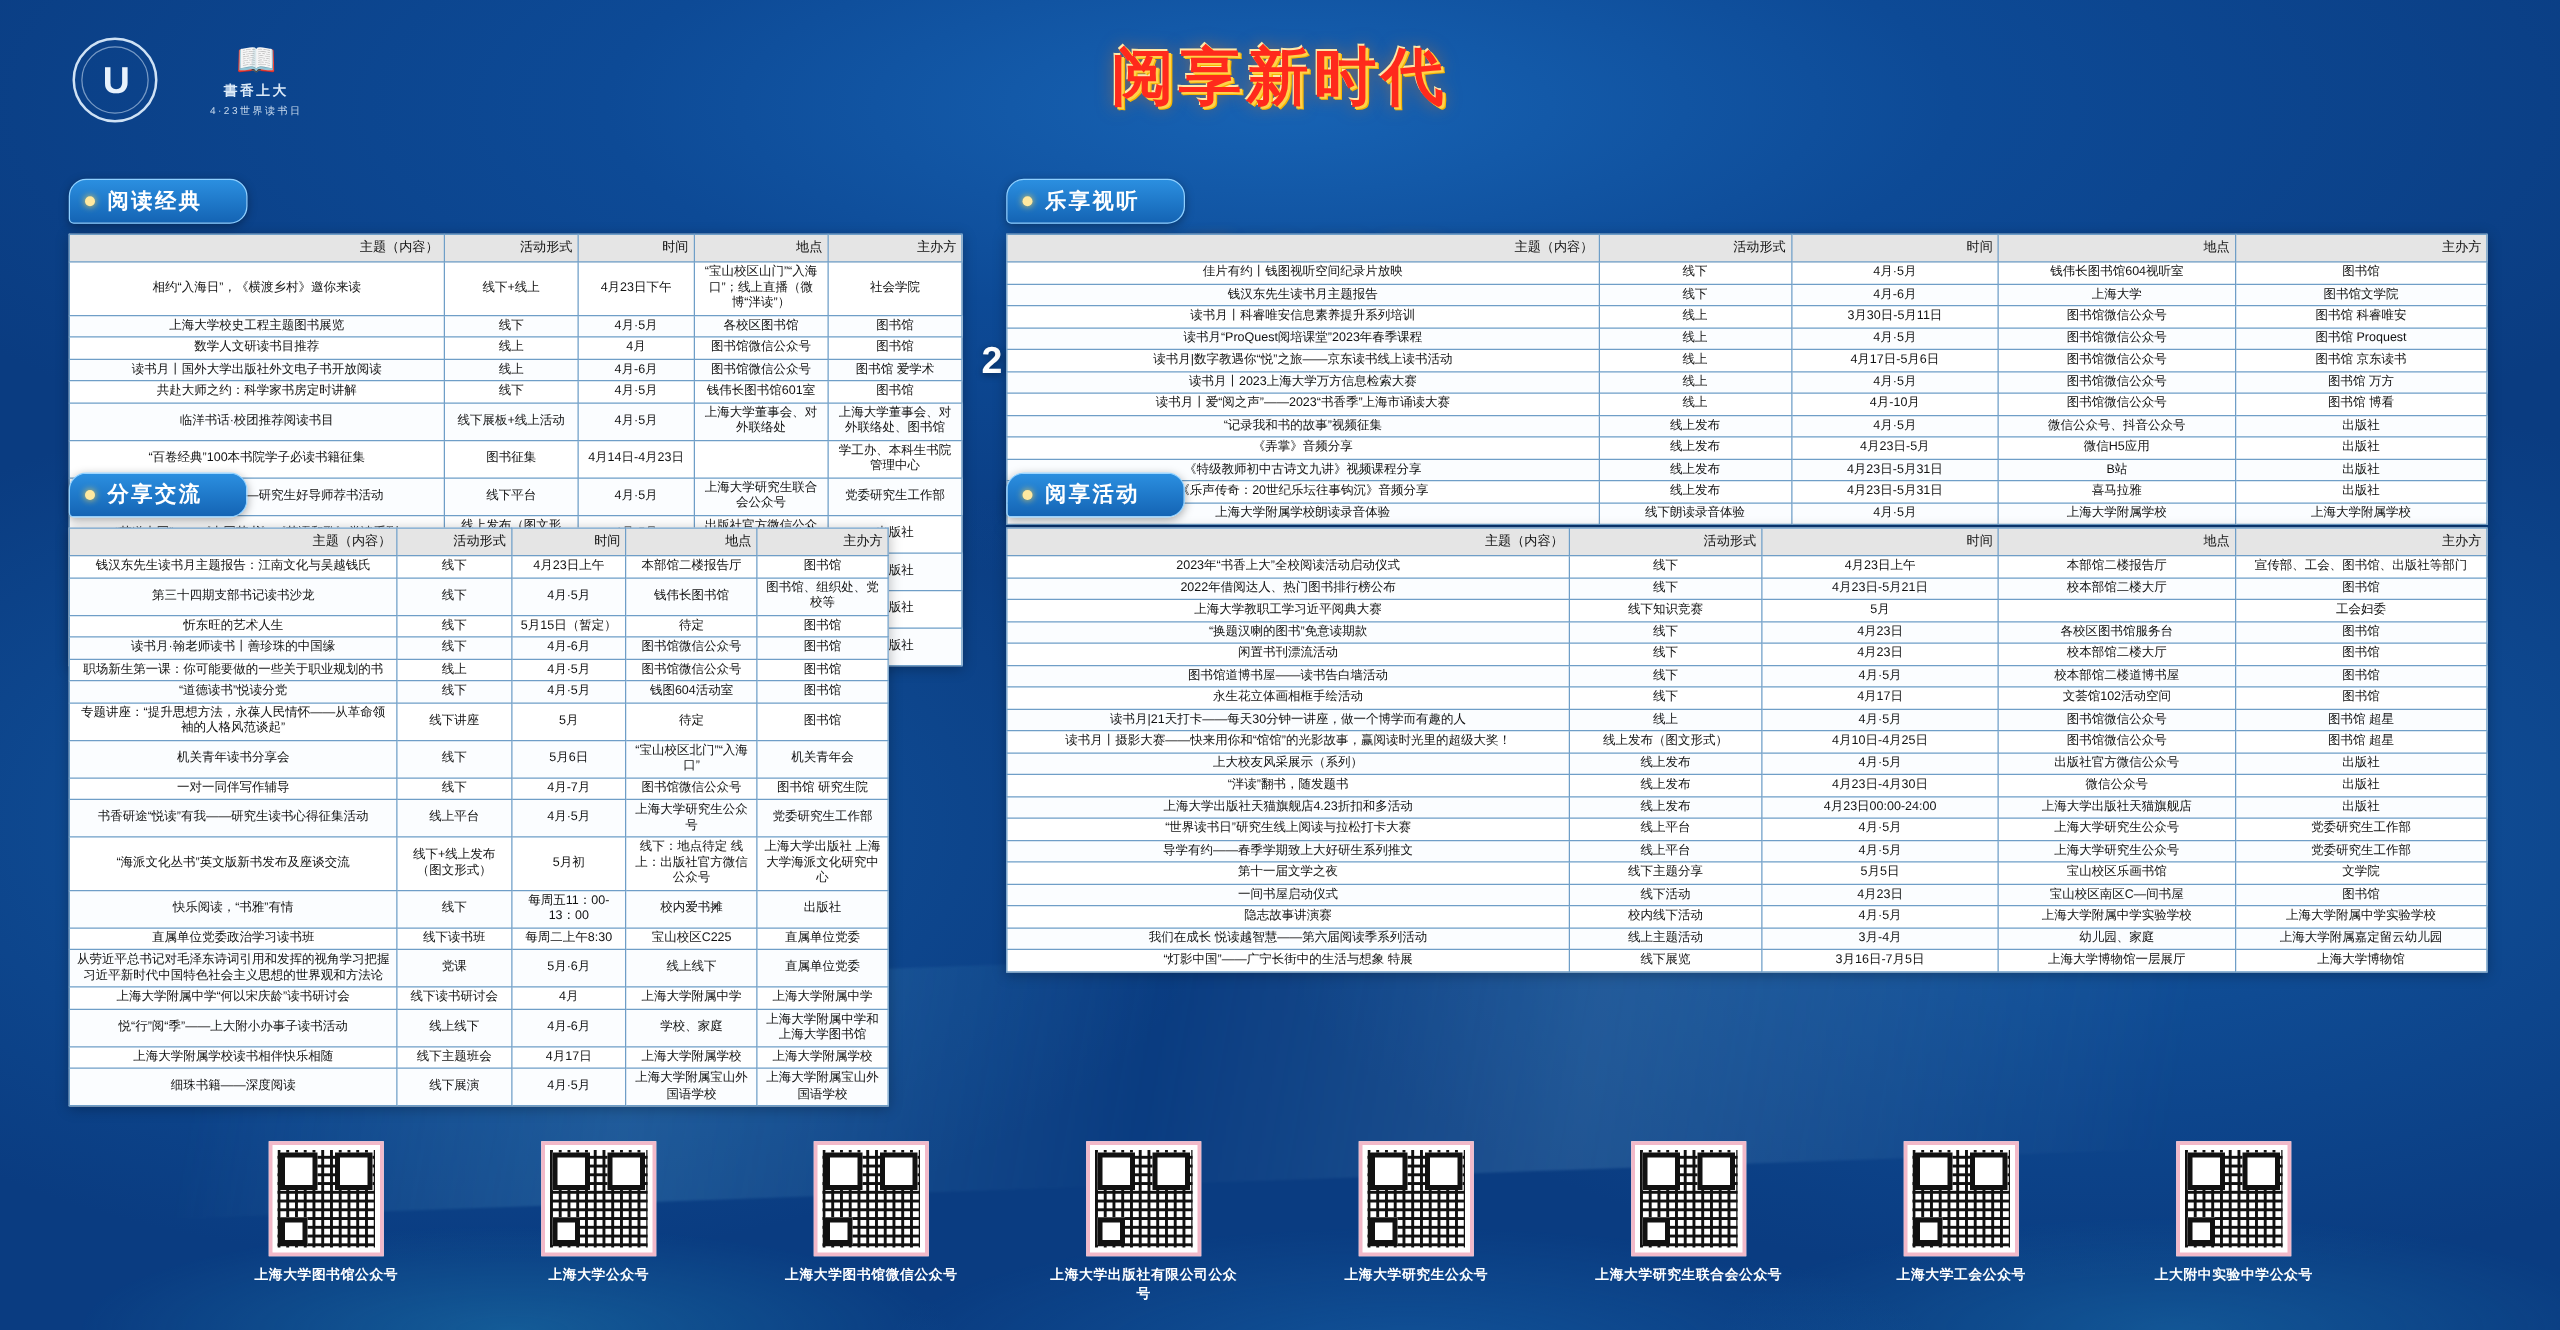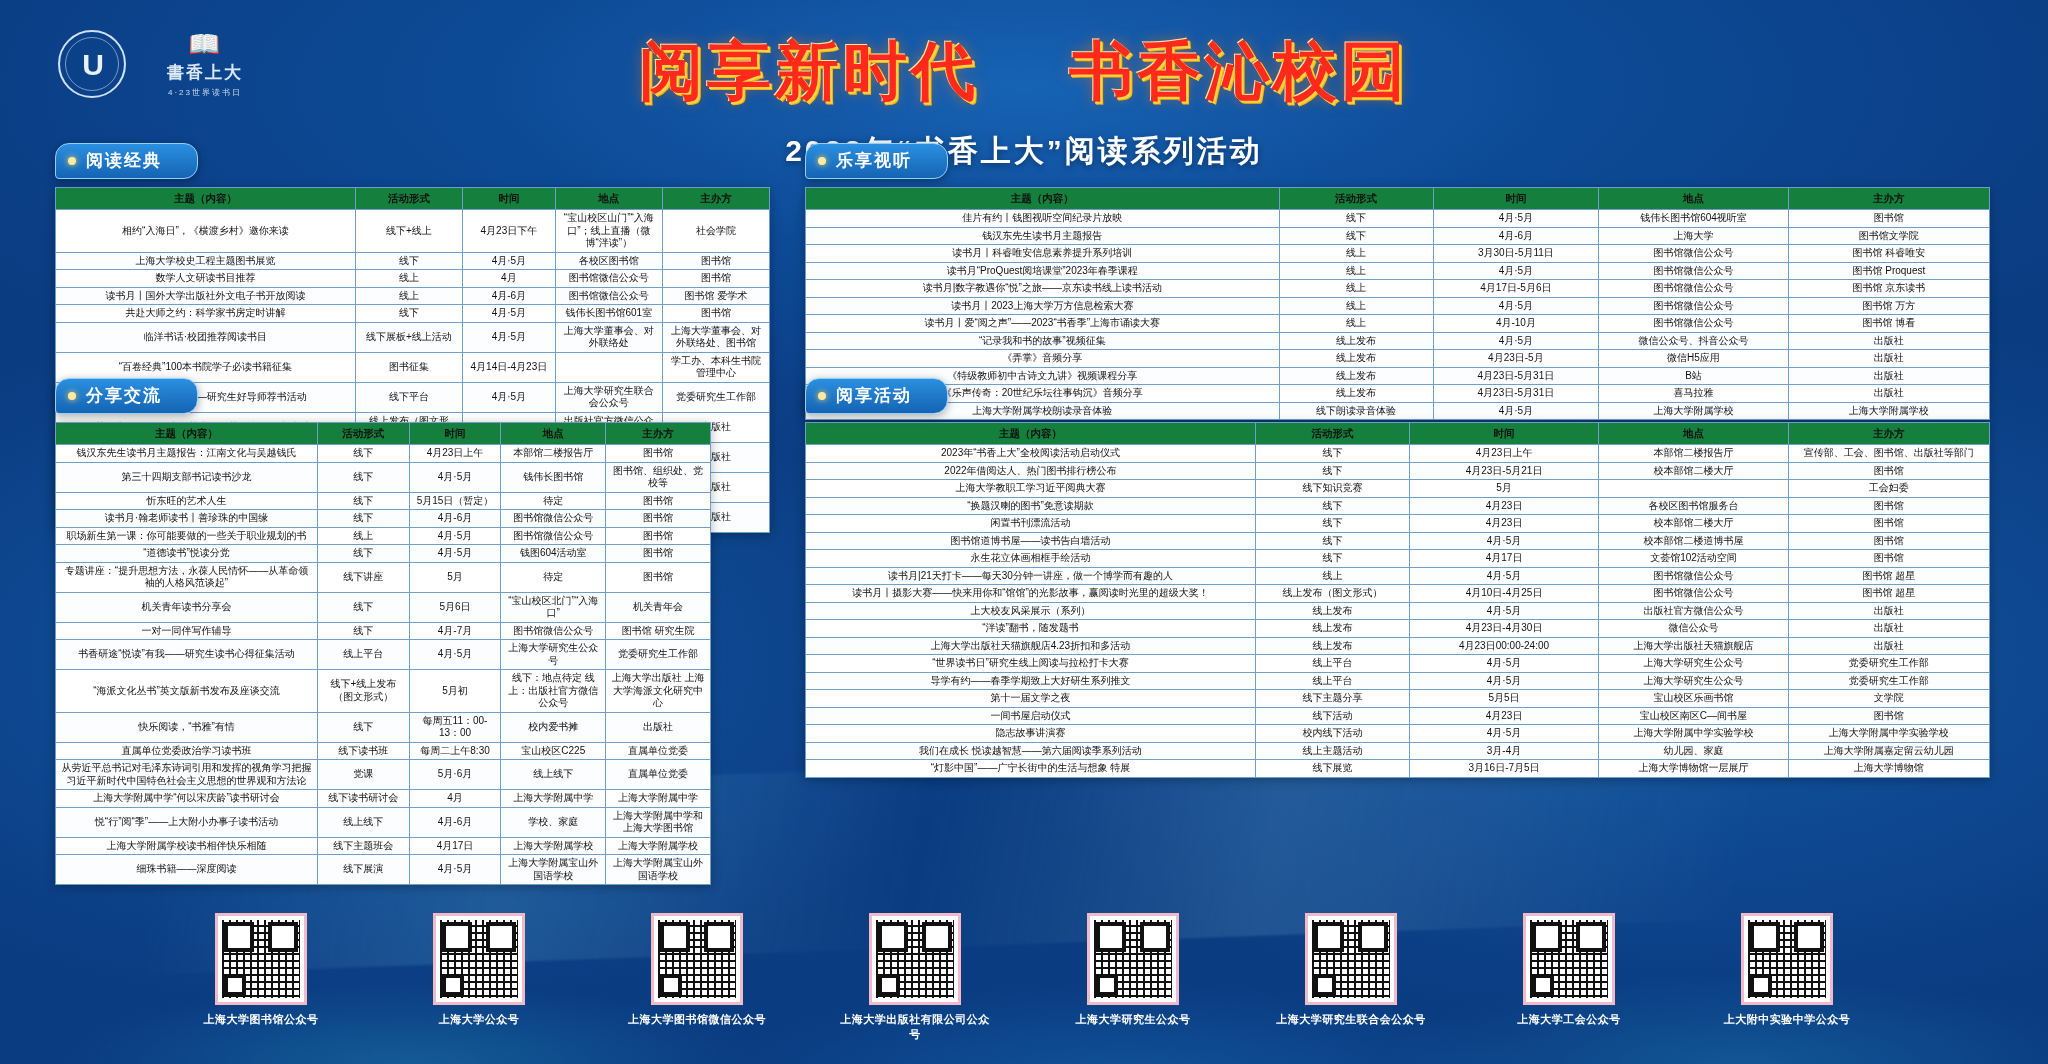--- a/index.html
+++ b/index.html
@@ -43,32 +43,32 @@
     color:#dceaf8; font-size:10px; line-height:1.1; text-align:center;
   }
   .logo-circle .u {
     font-size:30px; font-weight:bold; letter-spacing:-2px; color:#e8f2fc;
   }
   .logo-circle .ring {
     position:absolute; inset:5px; border-radius:50%; border:1px solid rgba(207,226,245,.55);
   }
   .logo-book { width:110px; color:#dbe9f7; text-align:center; }
   .logo-book .bk { font-size:26px; line-height:1; }
-  .logo-book .t1 { font-size:17px; letter-spacing:2px; margin-top:4px; font-weight:bold;}
+  .logo-book .t1 { font-size:11px; letter-spacing:2px; margin-top:4px; font-weight:bold;}
   .logo-book .t2 { font-size:8px; letter-spacing:2px; margin-top:3px; opacity:.9;}
 
   .title-wrap { position:absolute; left:0; right:0; top:28px; text-align:center; }
   .main-title {
     font-family:"DejaVu Serif", serif;
-    font-size:64px; font-weight:bold; letter-spacing:4px;
+    font-size:50px; font-weight:bold; letter-spacing:4px;
     color:#ff2a1c;
     text-shadow:
       2px 2px 0 #ffd24a, 3px 3px 0 #f7b500,
       -1px -1px 0 #ffe9a8, 0 0 14px rgba(255,120,0,.55);
-    display:inline-flex; gap:90px;
+    display:inline-flex; gap:90px;flex-direction:column;
   }
   .sub-title {
     margin-top:16px;
     font-size:30px; font-weight:bold; letter-spacing:3px; color:#ffffff;
     text-shadow:0 2px 6px rgba(0,0,0,.4);
   }
   
   .section { position:absolute; }
   .sec-label {
     display:inline-block; position:relative;
@@ -89,21 +89,21 @@
     border-collapse:collapse; background:#ffffff;
     font-size:10px; color:#111; width:100%;
     box-shadow:0 2px 10px rgba(0,0,0,.28);
   }
   table th, table td {
     border:1px solid #6f9ec7;
     padding:2px 4px;
     line-height:1.25;
   }
   table th {
-    background:#15803d; font-weight:bold; text-align:center; font-size:10.5px; padding:4px 4px;
+    background:#e5e5e5; font-weight:normal; text-align:right; font-size:10.5px; padding:4px 4px;
   }
   td.c { text-align:center; }
   tr:nth-child(even) td { background:#fbfdff; }
 
   
   .qr-row {
     position:absolute; left:0; right:0; bottom:22px;
     display:flex; justify-content:center; gap:68px;
   }
   .qr-item { width:150px; text-align:center; }

